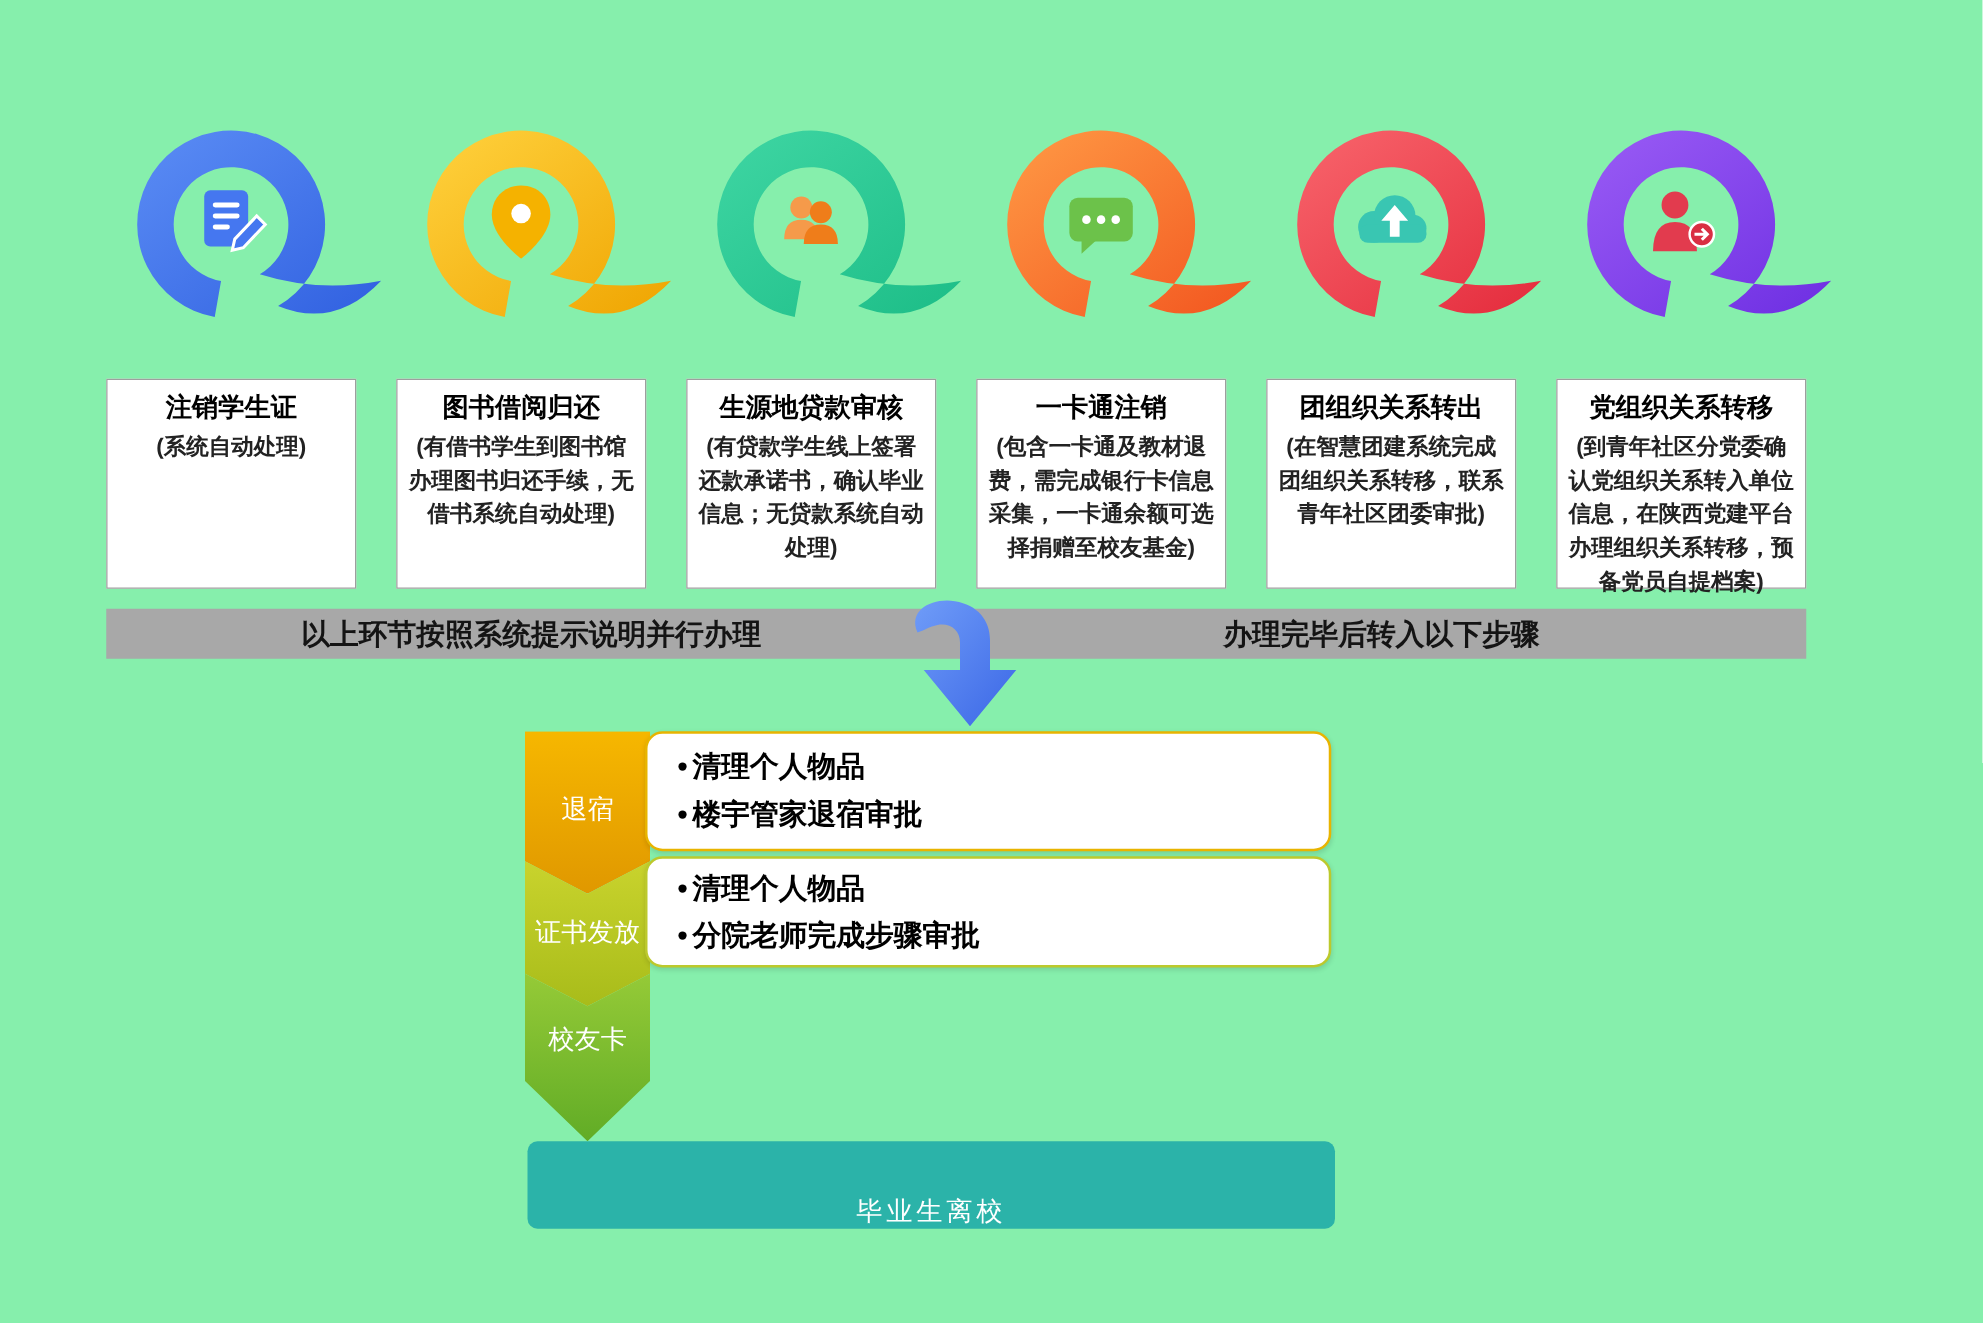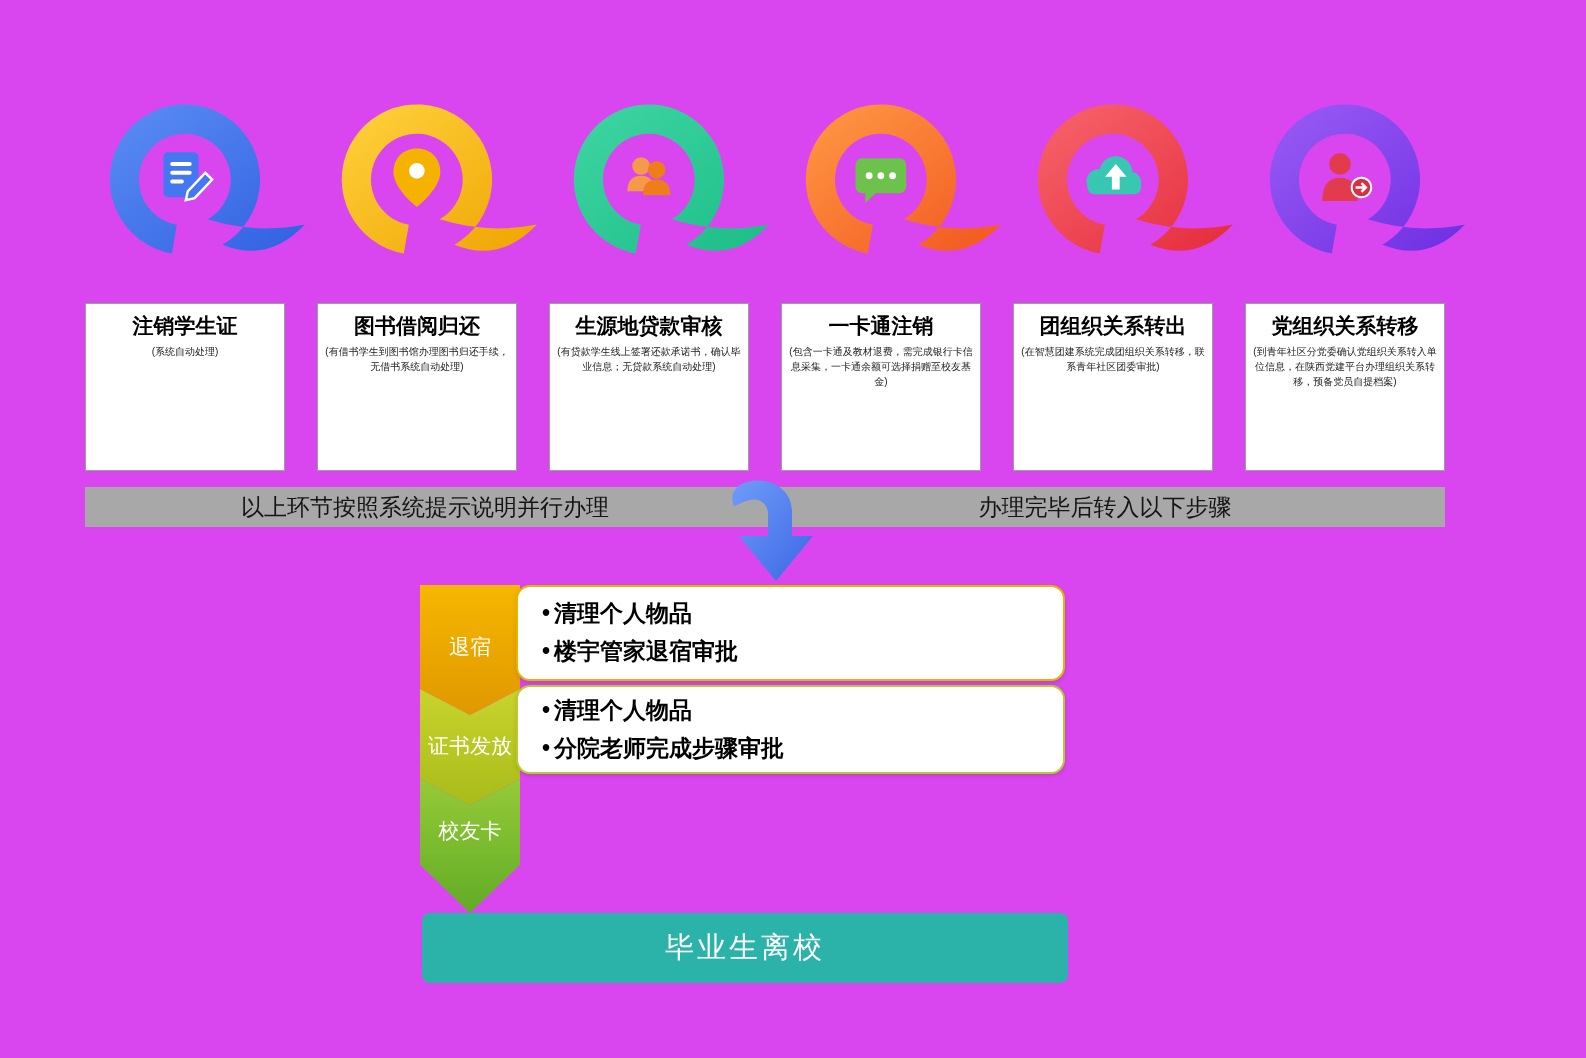--- a/index.html
+++ b/index.html
@@ -1,30 +1,30 @@
 <!DOCTYPE html>
 <html><head>
 <meta charset="utf-8">
 <style>
   * { margin:0; padding:0; box-sizing:border-box; }
   html,body { background:#fff; }
   body { font-family:"Liberation Sans","DejaVu Sans",sans-serif; }
-  .canvas { position:relative; width:1586px; height:1058px; background:#d946ef; overflow:hidden; }
+  .canvas { position:relative; width:1586px; height:1058px; background:#86efac; overflow:hidden; }
 
   
   .steps { position:absolute; left:85px; top:82px; width:1360px; display:flex; justify-content:space-between; }
   .step { width:200px; flex:0 0 200px; }
   .loop-svg { display:block; width:225px; height:205px; margin:0 0 16px 2px; }
   .step-box { border:1px solid #9e9e9e; background:#fff; height:168px; padding:8px 7px; text-align:center; }
   .step-title { font-size:21px; font-weight:bold; color:#000; margin-bottom:4px; }
-  .step-desc { font-size:10px; line-height:1.5; color:#222; }
+  .step-desc { font-size:18px; line-height:1.5; color:#222;font-weight:bold; }
 
   
   .banner { position:absolute; left:85px; top:487px; width:1360px; height:40px; background:#a8a8a8; display:flex; }
-  .banner span { flex:1; text-align:center; line-height:40px; font-size:23px; font-weight:400; color:#141414; }
+  .banner span { flex:1; text-align:center; line-height:40px; font-size:23px; font-weight:700; color:#141414; }
 
   
   .down-arrow { position:absolute; left:718px; top:478px; width:112px; height:112px; z-index:5; }
 
   
   .chevrons { position:absolute; left:420px; top:585px; width:100px; }
   .chev { position:relative; width:100px; color:#fff; font-size:21px; font-weight:500;
           display:flex; align-items:center; justify-content:center; text-align:center; }
   .chev1 { height:130px; padding:15px 0 22px 0;
            clip-path:polygon(0 0,100% 0,100% calc(100% - 26px),50% 100%,0 calc(100% - 26px));
@@ -40,22 +40,22 @@
   .flow-box { background:#fff; border-radius:14px; border:2px solid; padding:8px 24px;
               display:flex; flex-direction:column; justify-content:center;
               box-shadow:0 2px 4px rgba(0,0,0,.12); }
   .flow-box-1 { height:96px; border-color:#e8b400; }
   .flow-box-2 { height:89px; border-color:#bcc92c; margin-top:4px; }
   .flow-box-3 { height:87px; border-color:#5cb85c; margin-top:3px; }
   .bullet { font-size:23px; font-weight:600; color:#000; line-height:1.65; }
   .bullet::before { content:"•"; margin-right:4px; }
 
   .footer-bar { position:absolute; left:422px; top:913px; width:646px; height:70px;
-                background:#2bb3a9; border-radius:8px; display:flex; align-items:center;
-                justify-content:center; color:#fff; font-size:29px; font-weight:500; letter-spacing:3px; }
+                background:#2bb3a9; border-radius:8px; display:flex; align-items:flex-end;
+                justify-content:center; color:#fff; font-size:21px; font-weight:500; letter-spacing:3px; }
 </style>
 </head>
 <body>
 
 <div class="canvas">
 
   <div class="steps">
 
     <div class="step">
       <svg class="loop-svg" viewBox="0 0 230 210">

